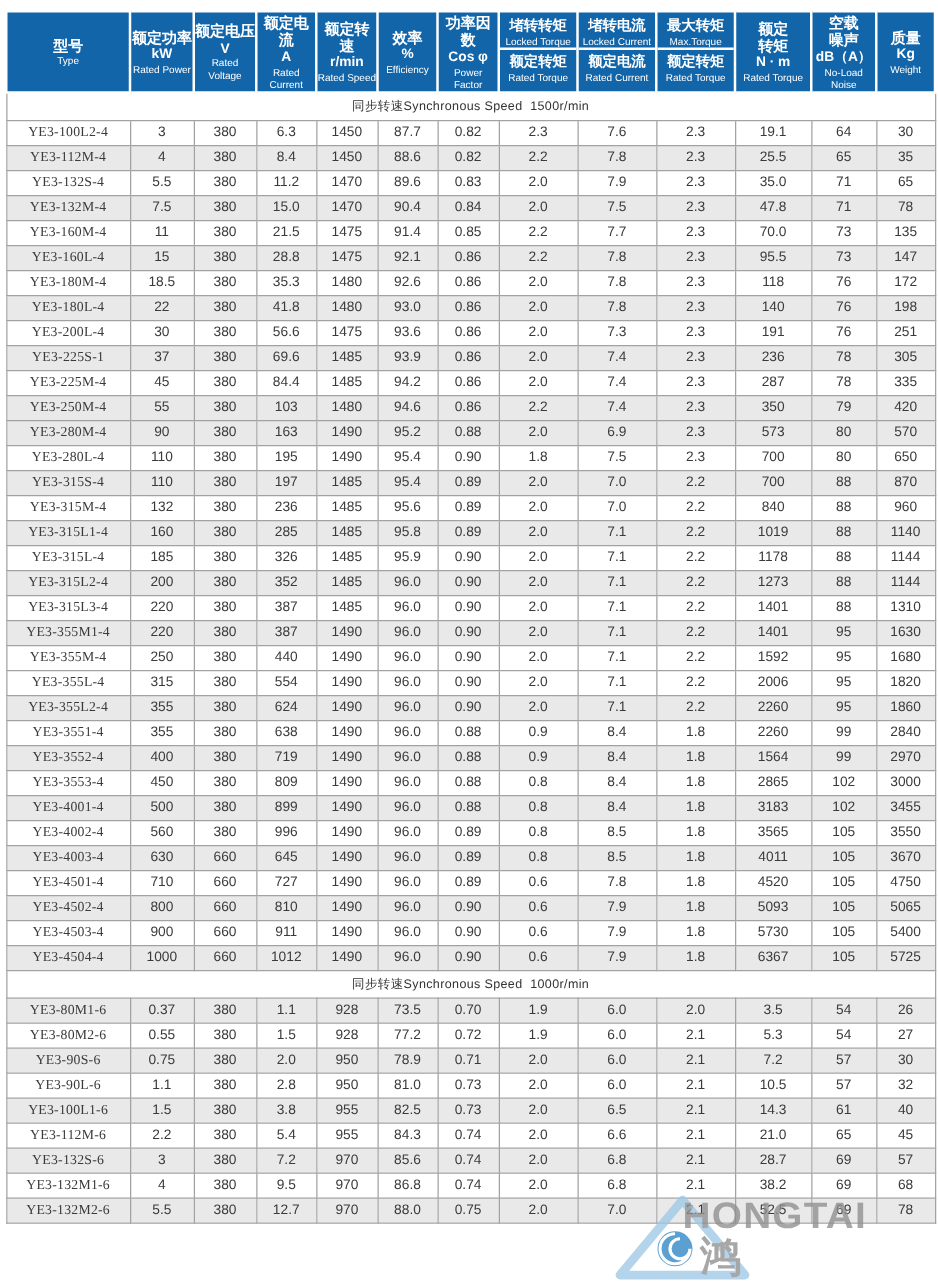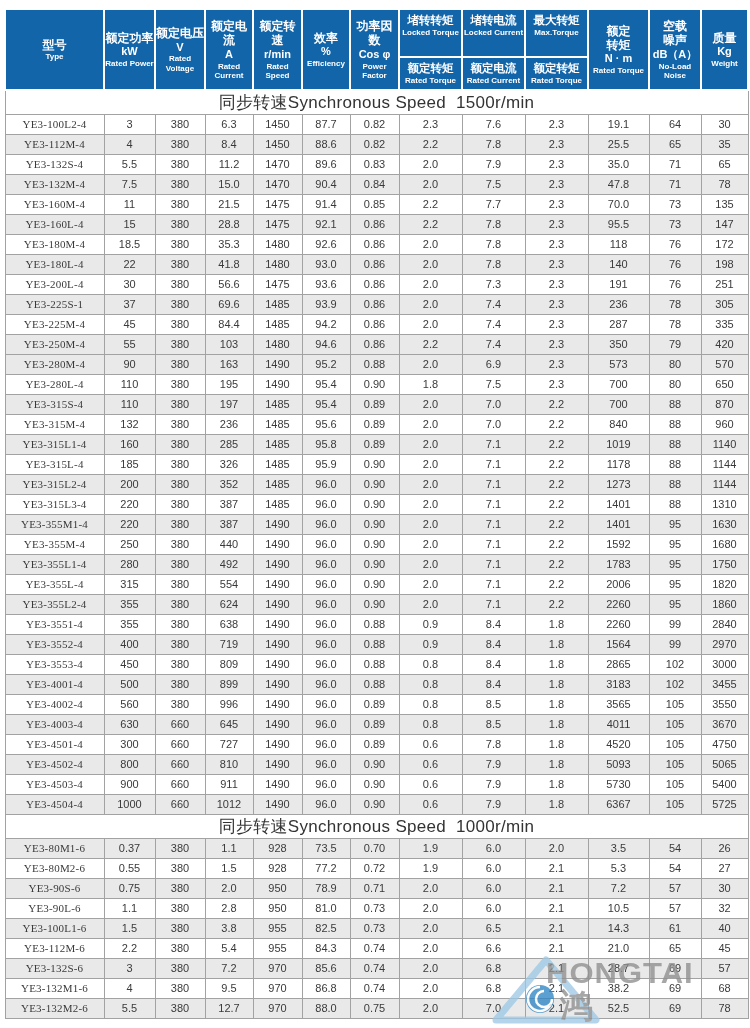--- a/index.html
+++ b/index.html
@@ -4,29 +4,29 @@
 <style>
   html,body{margin:0;padding:0;background:#ffffff;}
   .page{position:relative;width:750px;height:1028px;background:#fff;overflow:hidden;
         font-family:"Liberation Sans","DejaVu Sans",sans-serif;}
   .table-wrap{position:absolute;left:4px;top:8px;width:743px;}
   table{border-collapse:collapse;table-layout:fixed;width:743px;border:1px solid #6b6b6b;}
   thead th{background:#1365a9;color:#fff;border:2px solid #ffffff;vertical-align:middle;
            padding:1px 0;font-weight:bold;height:56px;}
   thead th .zh{display:block;font-size:12px;line-height:1.2;white-space:pre-line;}
   thead th .unit{display:block;font-size:11px;font-weight:bold;line-height:1.25;}
-  thead th .en{display:block;font-size:8px;font-weight:bold;line-height:1.15;}
+  thead th .en{display:block;font-size:8px;font-weight:normal;line-height:1.15;}
   .frac{display:flex;flex-direction:column;height:100%;justify-content:center;}
-  .frac-top{border-bottom:2px solid #fff;padding:3px 0 19px;}
+  .frac-top{border-bottom:2px solid #fff;padding:3px 0 0;}
   .frac-bot{padding:4px 0 3px;border-radius:10px;}
   .frac .zh{font-size:11.5px;}
   tbody td{border:1px solid #a2a2a2;text-align:center;font-size:11px;color:#3a3a3a;
            height:19px;padding:0;overflow:hidden;white-space:nowrap;background:#fff;}
   tbody tr.alt td{background:#e9e9e9;}
-  tbody tr.section-row td{background:#fff;font-size:17px;color:#333;height:21px;
+  tbody tr.section-row td{background:#fff;font-size:10px;color:#333;height:21px;
            white-space:pre;letter-spacing:0.3px;}
   .type-cell{letter-spacing:0.2px;font-family:Liberation Serif, serif;}
   
   .watermark{position:absolute;pointer-events:none;opacity:0.78;}
   .wm-logo{position:absolute;left:488px;top:956px;}
   .wm-brand{position:absolute;left:546px;top:956px;font-size:31px;font-weight:bold;
             color:#8f8f8f;letter-spacing:1px;transform:scaleY(0.95);transform-origin:top left;}
   .wm-brand-cn{position:absolute;left:560px;top:984px;font-size:33px;font-weight:bold;
             color:#8f8f8f;letter-spacing:4px;}
 </style>
@@ -469,35 +469,20 @@
             <td>1490</td>
             <td>96.0</td>
             <td>0.90</td>
             <td>2.0</td>
             <td>7.1</td>
             <td>2.2</td>
             <td>1592</td>
             <td>95</td>
             <td>1680</td>
           </tr>
-          <tr class="alt">
-            <td class="type-cell">YE3-355L1-4</td>
-            <td>280</td>
-            <td>380</td>
-            <td>492</td>
-            <td>1490</td>
-            <td>96.0</td>
-            <td>0.90</td>
-            <td>2.0</td>
-            <td>7.1</td>
-            <td>2.2</td>
-            <td>1783</td>
-            <td>95</td>
-            <td>1750</td>
-          </tr>
           <tr>
             <td class="type-cell">YE3-355L-4</td>
             <td>315</td>
             <td>380</td>
             <td>554</td>
             <td>1490</td>
             <td>96.0</td>
             <td>0.90</td>
             <td>2.0</td>
             <td>7.1</td>
@@ -606,21 +591,21 @@
             <td>0.89</td>
             <td>0.8</td>
             <td>8.5</td>
             <td>1.8</td>
             <td>4011</td>
             <td>105</td>
             <td>3670</td>
           </tr>
           <tr>
             <td class="type-cell">YE3-4501-4</td>
-            <td>300</td>
+            <td>710</td>
             <td>660</td>
             <td>727</td>
             <td>1490</td>
             <td>96.0</td>
             <td>0.89</td>
             <td>0.6</td>
             <td>7.8</td>
             <td>1.8</td>
             <td>4520</td>
             <td>105</td>

